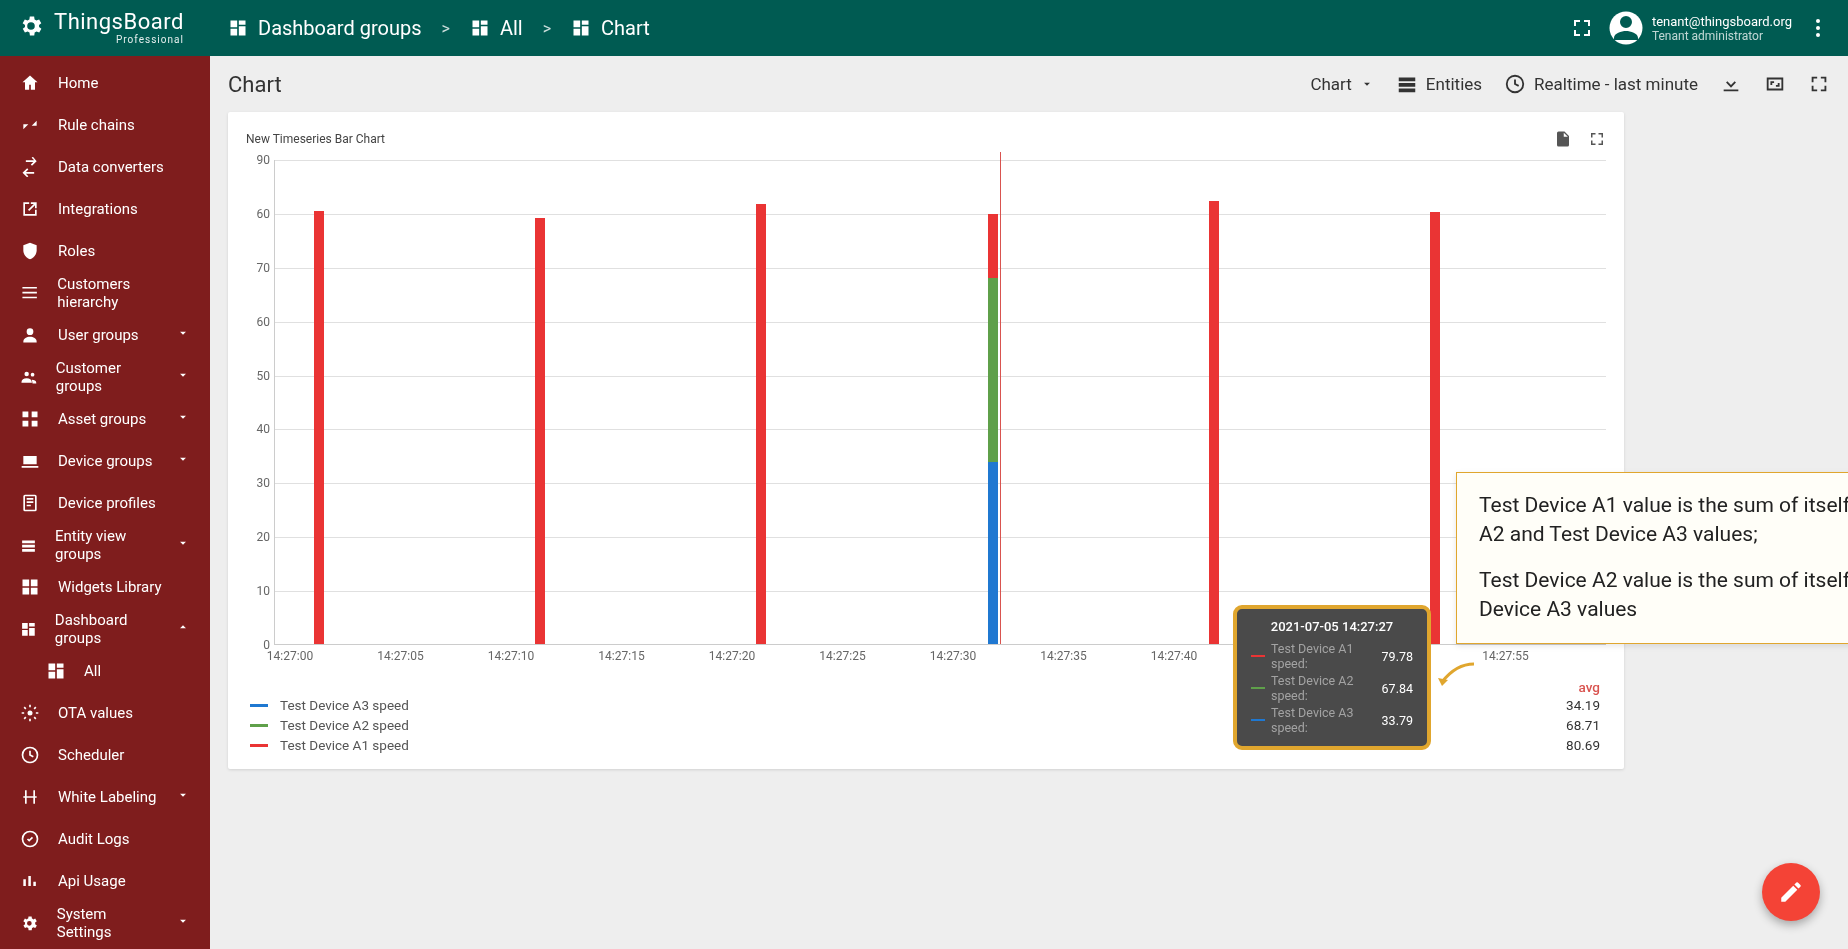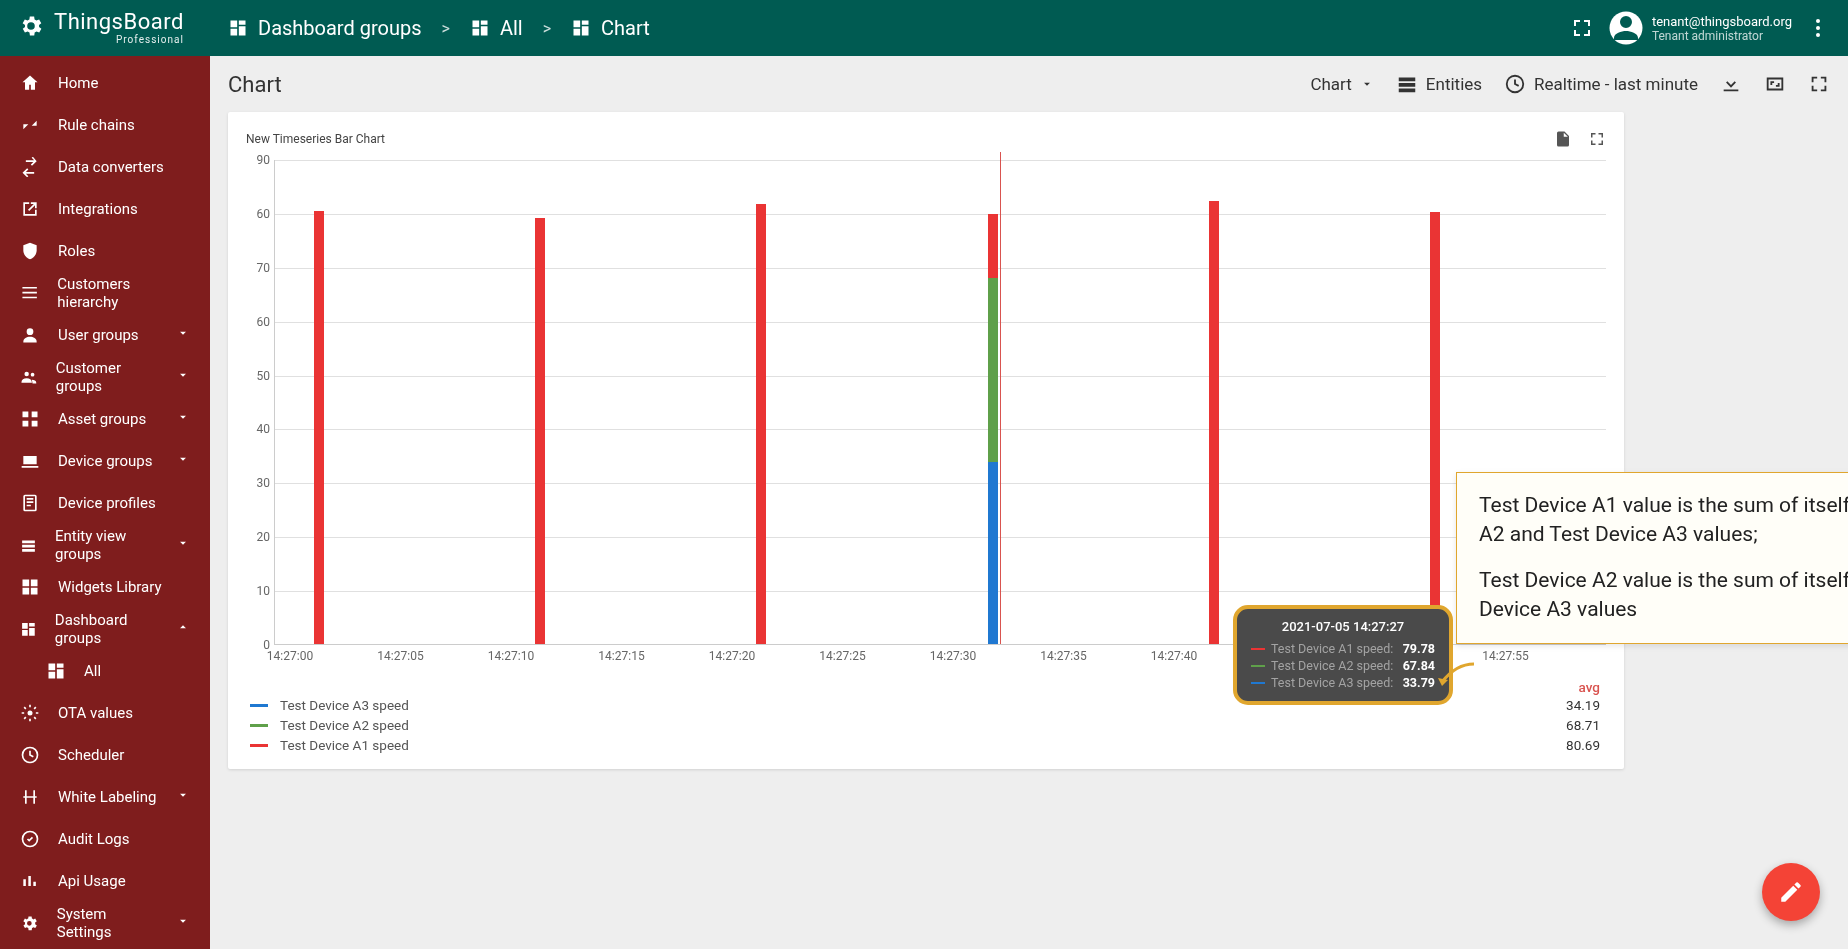--- a/index.html
+++ b/index.html
@@ -58,26 +58,26 @@
 .hgrid { position: absolute; left: 0; right: 0; height: 1px; background: #e0e0e0; }
 .bar-stack { position: absolute; bottom: 0; width: 10px; transform: translateX(-50%); }
 .bar-seg { display: block; width: 100%; }
 .c-red { background: #ea3434; }
 .c-green { background: #5fa04a; }
 .c-blue { background: #1f78d1; }
 .marker-line { position: absolute; top: -8px; bottom: 0; width: 1px; background: #d9534f; }
 .x-labels { position: relative; height: 20px; margin-left: 28px; font-size: 12px; color: #666; }
 .x-lab { position: absolute; transform: translateX(-50%); top: 4px; margin-left: 16px; }
 
-.tooltip { position: absolute; background: #4a4a4a; border: 4px solid #e0a62e; border-radius: 15px; color: #e6e6e6; padding: 10px 14px; font-size: 14px; width: 220px; }
+.tooltip { position: absolute; background: #4a4a4a; border: 4px solid #e0a62e; border-radius: 9px; color: #e6e6e6; padding: 10px 14px; font-size: 14px; width: 198px; }
 .tooltip .tt-ts { text-align: center; color: #fff; font-weight: 500; margin-bottom: 6px; font-size: 13px; }
 .tooltip .tt-row { display: flex; align-items: center; gap: 6px; font-size: 12.5px; padding: 1px 0; }
 .tt-swatch { width: 14px; height: 2px; display: inline-block; }
 .tt-label { flex: 1; color: #a3a3a3; }
-.tt-val { color: #fff; font-weight: 700; }
+.tt-val { color: #fff; font-weight: 400; }
 
 .legend-block { margin-top: 14px; font-size: 13.5px; color: #555; }
 .legend-head { text-align: right; color: #d9534f; font-weight: 500; padding-right: 6px; }
 .legend-row { display: flex; align-items: center; padding: 2px 0; }
 .lg-swatch { width: 18px; height: 3px; margin-right: 12px; margin-left: 4px; }
 .lg-avg { margin-left: auto; color: #333; padding-right: 6px; }
 
 
 .callout { position: absolute; background: #fffef8; border: 1px solid #e0a62e; padding: 18px 22px; font-size: 21px; font-family: Georgia, serif; color: #222; width: 545px; line-height: 1.4; box-shadow: 0 2px 6px rgba(0,0,0,0.1); }
 .callout-arrow { position: absolute; width: 40px; height: 40px; }

